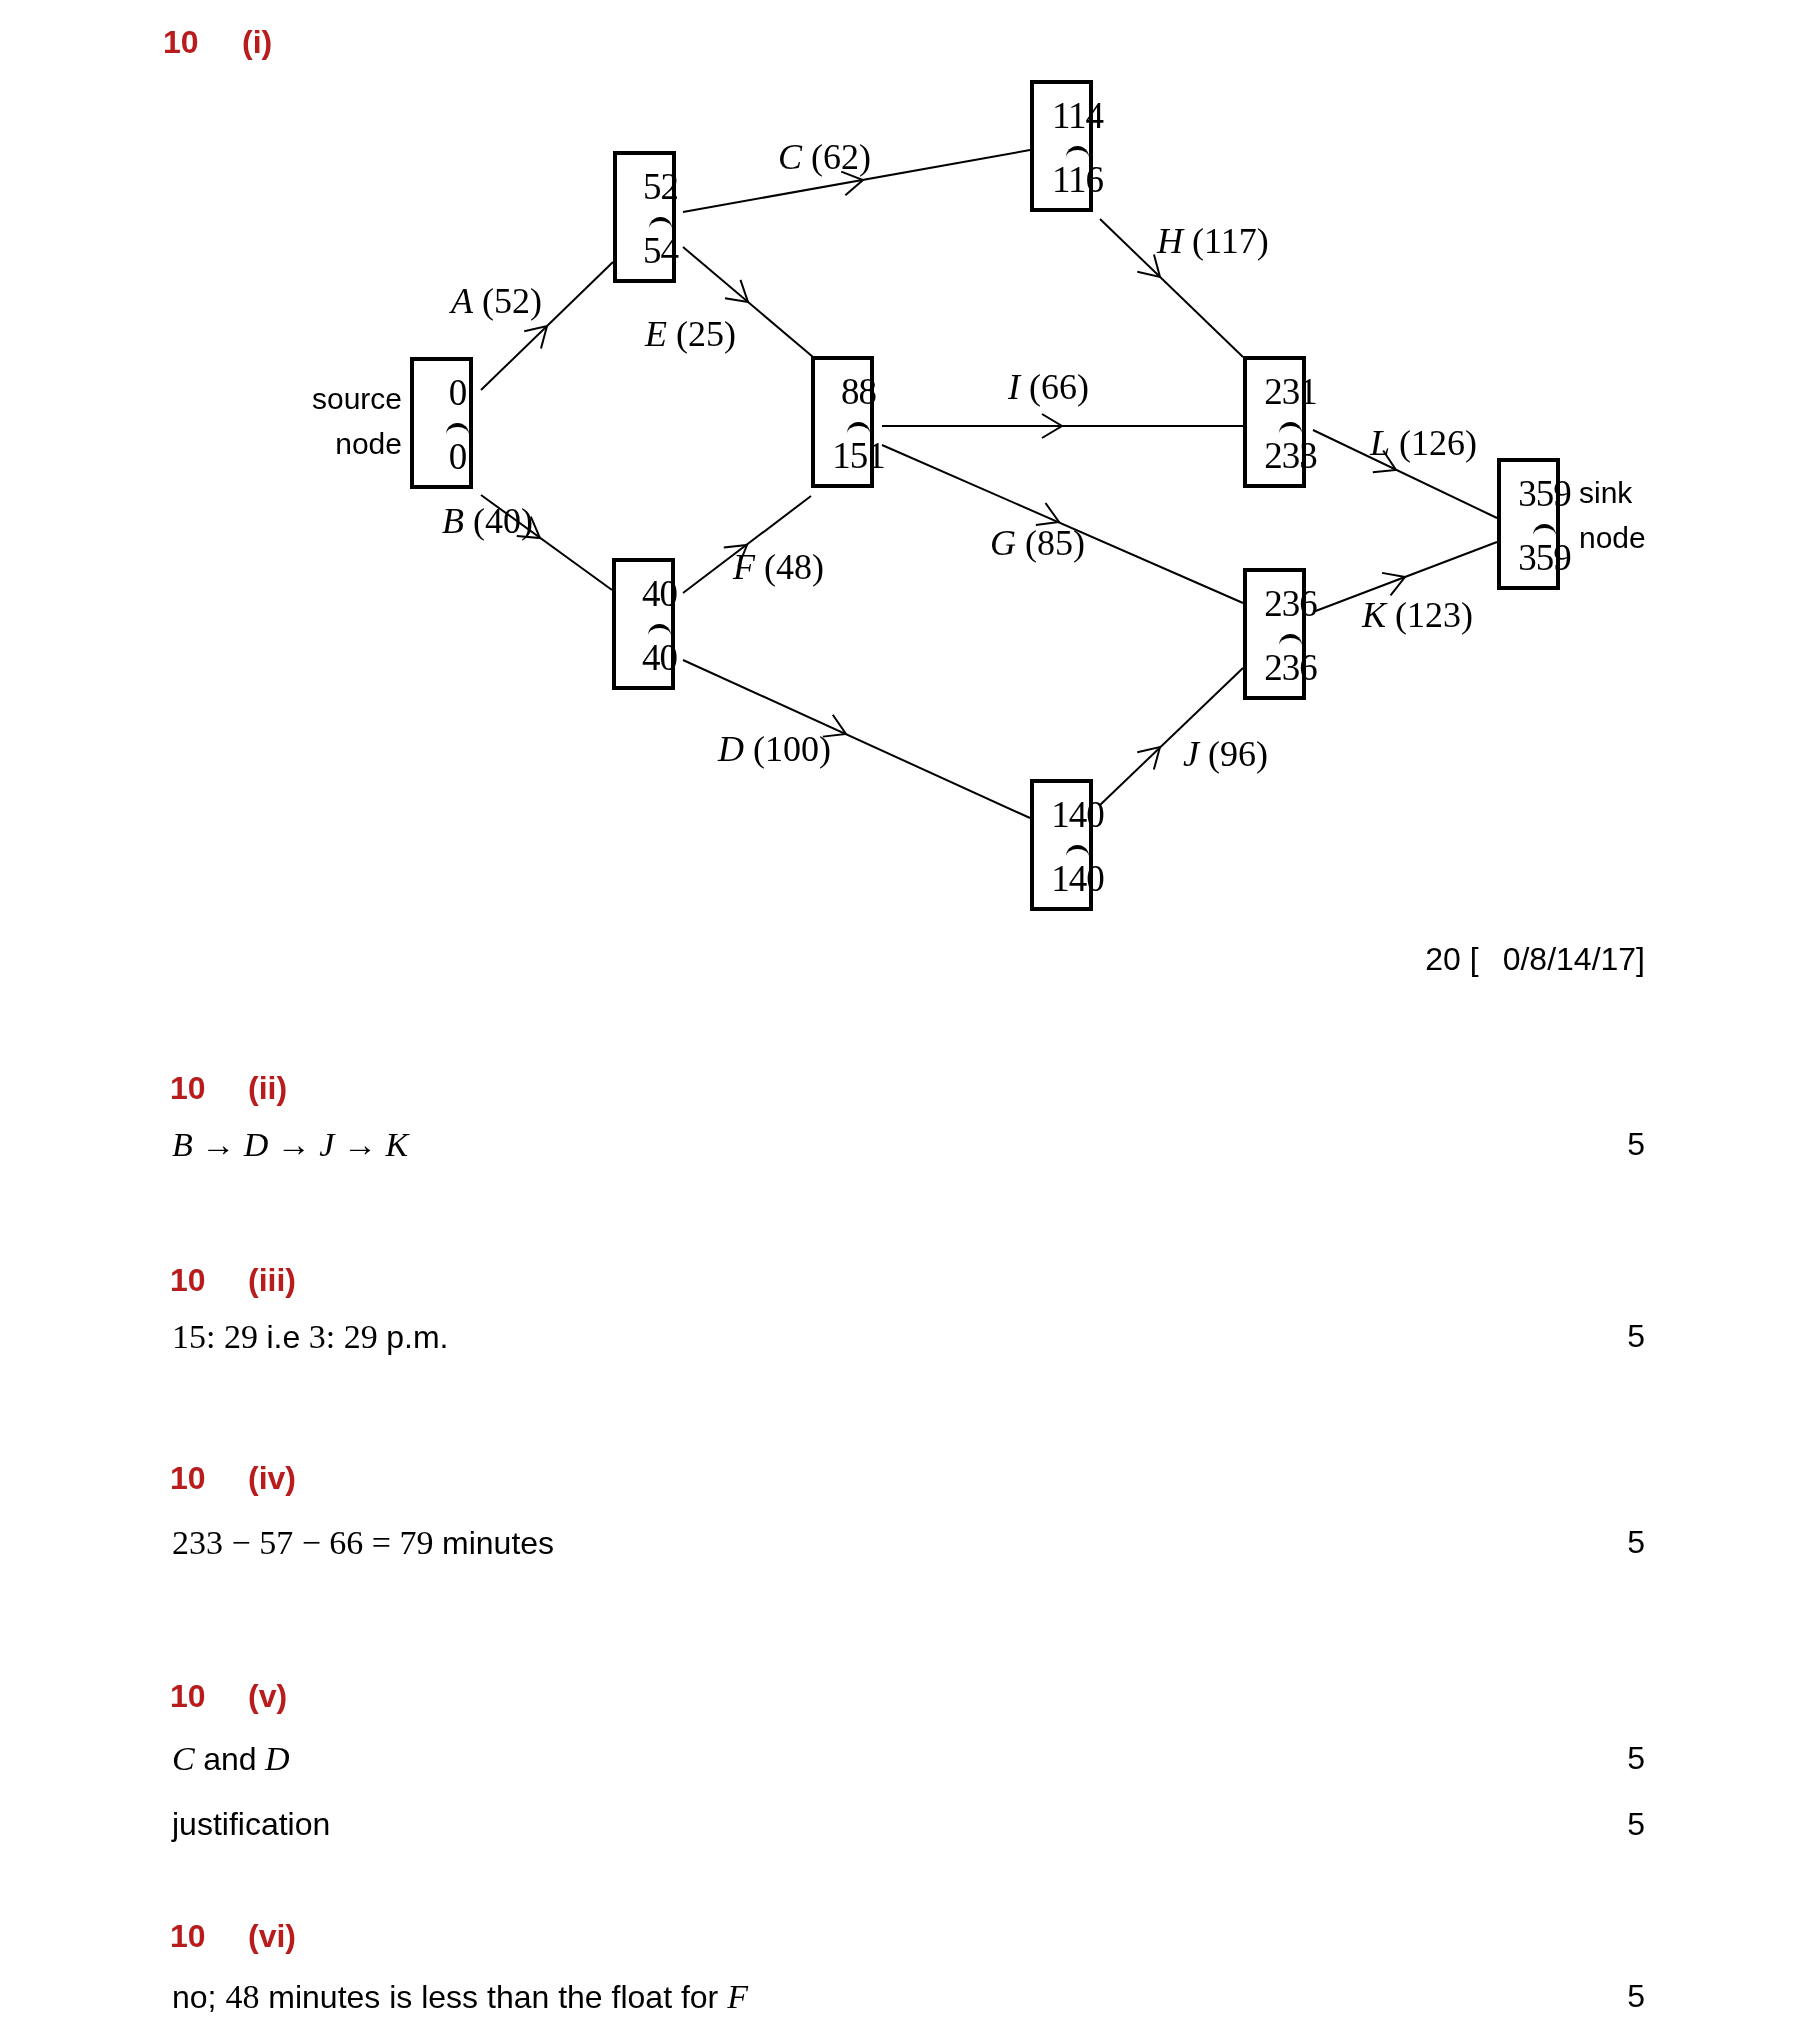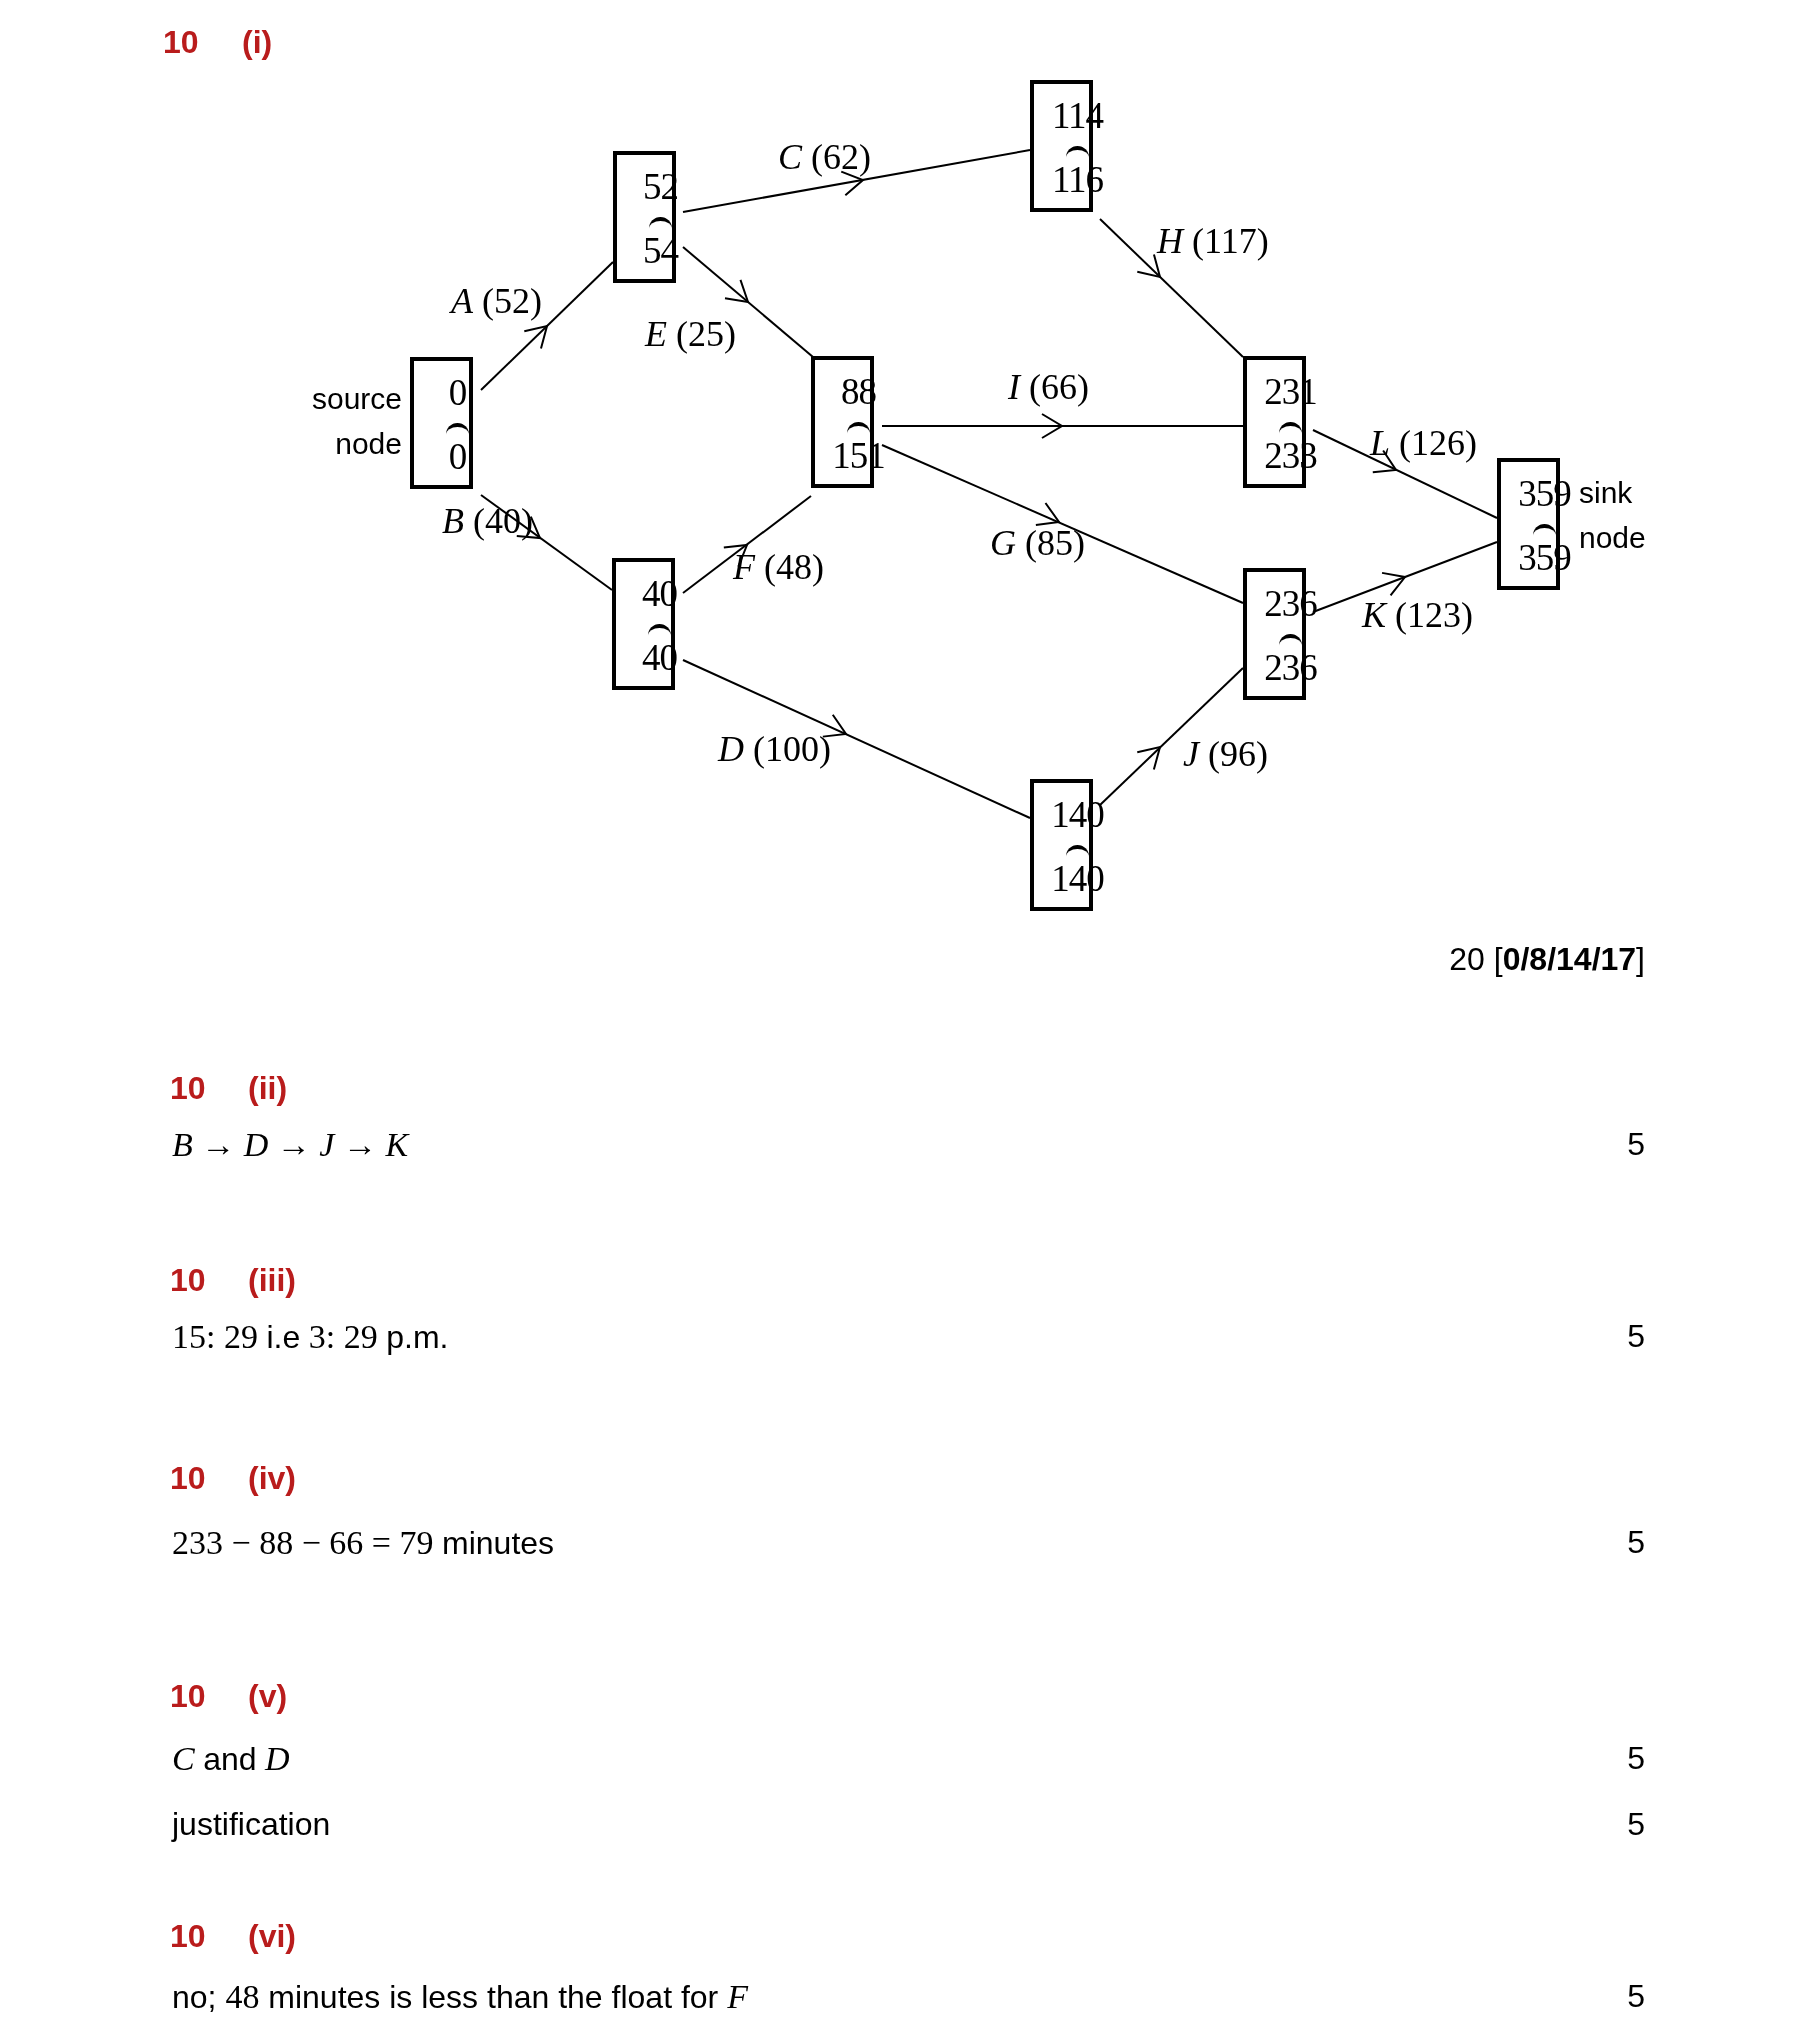--- a/index.html
+++ b/index.html
@@ -51,21 +51,21 @@
     line-height:45px;
     color:#000;
   }
   .side-label.right-al { text-align:right; }
 
   .marks-line {
     position:absolute;
     font-size:32px;
     white-space:pre;
   }
-  .marks-line b { font-weight:bold; }
+  .marks-line b { font-weight:normal;margin-left:24px; }
 
   
   .line { position:absolute; white-space:pre-wrap; font-size:32px; }
   .math  { font-family:"Liberation Serif", serif; font-size:34px; }
   .mathi { font-family:"Liberation Serif", serif; font-style:italic; font-size:34px; }
   .sans  { font-family:"Liberation Sans", sans-serif; font-size:32px; }
   .mark5 {
     position:absolute;
     right:174px; width:60px;
     text-align:right;
@@ -199,21 +199,21 @@
 <div class="line" style="left:172px; top:1126px;"><span class="mathi">B</span><span class="math"> → </span><span class="mathi">D</span><span class="math"> → </span><span class="mathi">J</span><span class="math"> → </span><span class="mathi">K</span></div>
 <div class="mark5" style="top:1126px;">5</div>
 
 <div class="qhead" style="left:170px; top:1262px;"><span>10</span></div>
 <div class="qhead" style="left:248px; top:1262px;"><span>(iii)</span></div>
 <div class="line" style="left:172px; top:1318px;"><span class="math">15: 29 </span><span class="sans">i.e</span><span class="math"> 3: 29 </span><span class="sans">p.m.</span></div>
 <div class="mark5" style="top:1318px;">5</div>
 
 <div class="qhead" style="left:170px; top:1460px;"><span>10</span></div>
 <div class="qhead" style="left:248px; top:1460px;"><span>(iv)</span></div>
-<div class="line" style="left:172px; top:1524px;"><span class="math">233 − 88 − 66 = 79 </span><span class="sans">minutes</span></div>
+<div class="line" style="left:172px; top:1524px;"><span class="math">233 − 57 − 66 = 79 </span><span class="sans">minutes</span></div>
 <div class="mark5" style="top:1524px;">5</div>
 
 <div class="qhead" style="left:170px; top:1678px;"><span>10</span></div>
 <div class="qhead" style="left:248px; top:1678px;"><span>(v)</span></div>
 <div class="line" style="left:172px; top:1740px;"><span class="mathi">C </span><span class="sans">and</span><span class="mathi"> D</span></div>
 <div class="mark5" style="top:1740px;">5</div>
 <div class="line" style="left:172px; top:1806px;"><span class="sans">justification</span></div>
 <div class="mark5" style="top:1806px;">5</div>
 
 <div class="qhead" style="left:170px; top:1918px;"><span>10</span></div>

